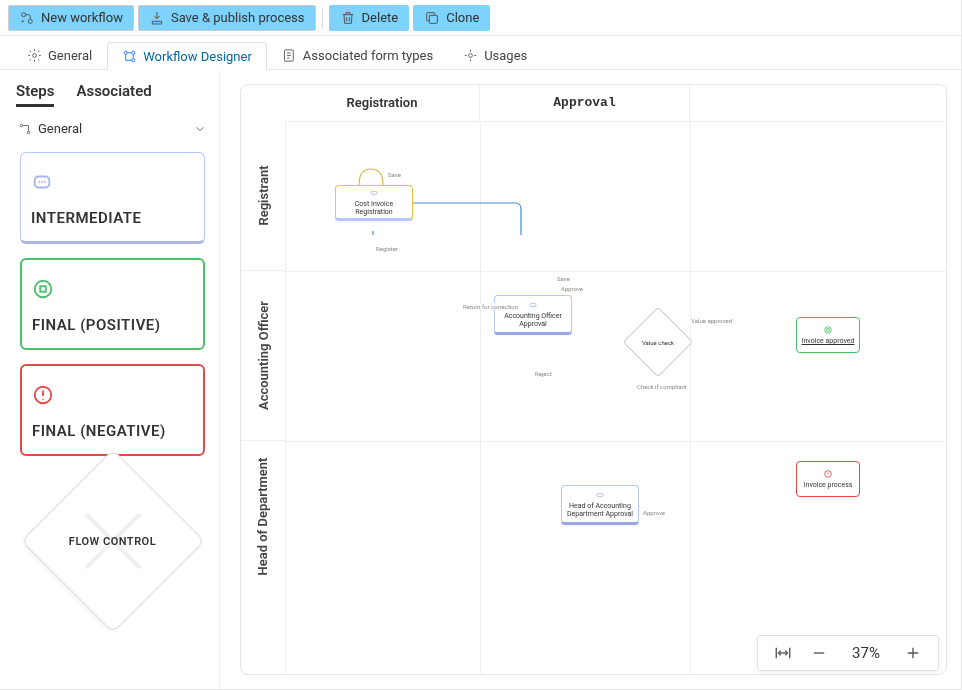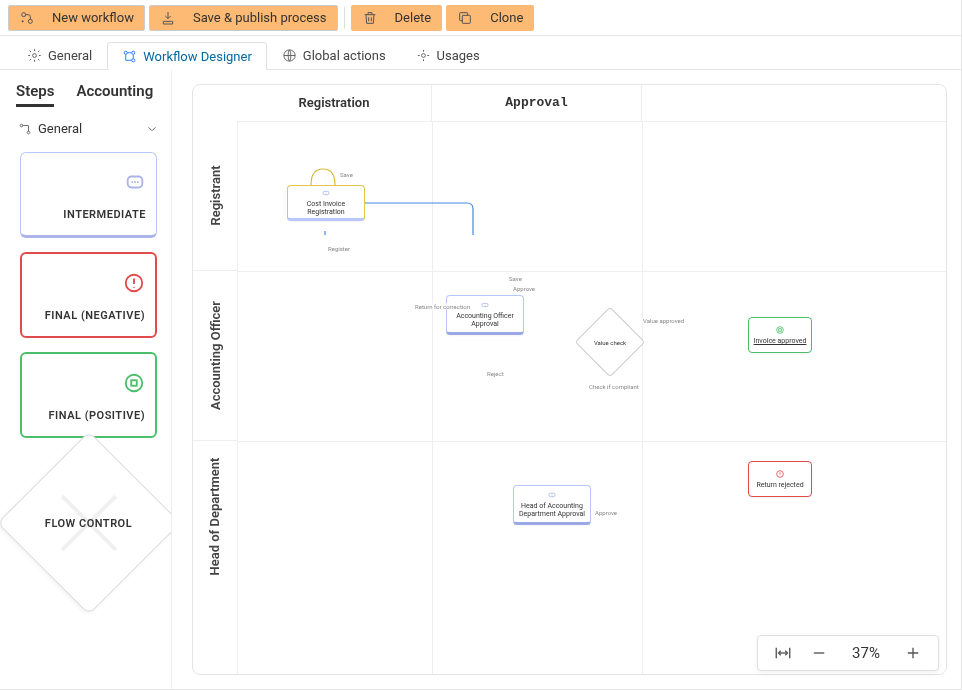--- a/index.html
+++ b/index.html
@@ -21,27 +21,27 @@
     display: flex;
     align-items: center;
     padding: 4px 8px;
     gap: 4px;
     border-bottom: 1px solid #e5e5e5;
     height: 36px;
   }
   .toolbar .btn {
     display: inline-flex;
     align-items: center;
-    gap: 17px;
+    gap: 6px;
     padding: 4px 10px;
     border: 1px solid transparent;
     border-radius: 2px;
     cursor: pointer;
     color: #333;
-    background: #fdba74;
+    background: #7dd3fc;
   }
   .toolbar .btn.bordered { border-color: #ccc; }
   .toolbar .divider { width:1px; height:22px; background:#ddd; margin:0 2px; }
   .toolbar svg { width:16px; height:16px; stroke:#555; fill:none; stroke-width:1.5; }
 
   
   .tabstrip {
     display: flex;
     align-items: flex-end;
     height: 34px;
@@ -72,21 +72,21 @@
   .tab.active svg { stroke:#2d7ff9; }
 
   
   .main {
     display: flex;
     height: calc(100% - 70px);
   }
 
   
   .sidebar {
-    width: 172px;
+    width: 220px;
     border-right: 1px solid #eee;
     padding: 12px 10px 12px 16px;
     overflow-y: auto;
     position: relative;
   }
   .sidebar::-webkit-scrollbar { width:6px; }
   .sidebar::-webkit-scrollbar-thumb { background:#ddd; border-radius:3px; }
   .sidebar-tabs {
     display:flex;
     gap:22px;
@@ -101,23 +101,23 @@
     display:flex; align-items:center; justify-content:space-between;
     cursor:pointer; padding:2px 2px; margin-bottom:8px;
   }
   .section-head .left { display:flex; gap:6px; align-items:center; }
   .section-head svg{ width:14px; height:14px; stroke:#666; fill:none; stroke-width:1.6;}
   .chev-down { transform: rotate(0); }
 
   .palette-item {
     border-radius:6px;
     padding: 18px 10px 14px 10px;
-    text-align:right;
+    text-align:left;
     margin: 14px 4px;
-    font-size: 11px;
+    font-size: 15px;
     letter-spacing: .5px;
     font-weight: 600;
     cursor: grab;
     position: relative;
     background:#fff;
   }
   .palette-item .caption { margin-top:12px; display:block; }
   .palette-item.inter { border:1px solid #b9c7ff; border-bottom:3px solid #aab4e8; }
   .palette-item.inter .ico { color:#aab4e8; }
   .palette-item.neg   { border:2px solid #e24b4b; }
@@ -270,40 +270,40 @@
     <svg viewBox="0 0 24 24">
         <circle cx="6" cy="6" r="2.5"></circle>
         <circle cx="18" cy="18" r="2.5"></circle>
         <circle cx="18" cy="6" r="2.5"></circle>
         <path d="M8.5 6h7M18 8.5v7M6 8.5V18h9.5"></path>
       </svg>
     <span>Workflow Designer</span>
   </div>
   <div class="tab">
     <svg viewBox="0 0 24 24">
-        <circle cx="12" cy="12" r="9"></circle>
-        <path d="M3 12h18M12 3c3 3 3 15 0 18M12 3c-3 3-3 15 0 18"></path>
-      </svg>
-    <span>Global actions</span>
+        <rect x="4" y="3" width="14" height="18" rx="1"></rect>
+        <path d="M8 8h6M8 12h6M8 16h4"></path>
+      </svg>
+    <span>Associated form types</span>
   </div>
   <div class="tab">
     <svg viewBox="0 0 24 24">
         <circle cx="12" cy="12" r="3"></circle>
         <path d="M12 3v3M12 18v3M3 12h3M18 12h3"></path>
       </svg>
     <span>Usages</span>
   </div>
 </div>
 
 <div class="main">
 
   <div class="sidebar">
     <div class="sidebar-tabs">
       <span class="active">Steps</span>
-      <span>Accounting</span>
+      <span>Associated</span>
     </div>
 
     <div class="section-head">
       <div class="left">
         <svg viewBox="0 0 24 24">
             <circle cx="6" cy="6" r="2.2"></circle>
             <circle cx="18" cy="18" r="2.2"></circle>
             <path d="M8 6h10v10"></path>
           </svg>
         <span>General</span>
@@ -318,39 +318,39 @@
         <svg viewBox="0 0 24 24">
             <rect x="4" y="6" width="16" height="12" rx="4"></rect>
             <circle cx="9" cy="12" r="1" fill="currentColor" stroke="none"></circle>
             <circle cx="12" cy="12" r="1" fill="currentColor" stroke="none"></circle>
             <circle cx="15" cy="12" r="1" fill="currentColor" stroke="none"></circle>
           </svg>
       </span>
       <span class="caption">INTERMEDIATE</span>
     </div>
 
+    <div class="palette-item pos">
+      <span class="ico">
+        <svg viewBox="0 0 24 24">
+            <circle cx="12" cy="12" r="9"></circle>
+            <rect x="9" y="9" width="6" height="6"></rect>
+          </svg>
+      </span>
+      <span class="caption">FINAL (POSITIVE)</span>
+    </div>
+
     <div class="palette-item neg">
       <span class="ico">
         <svg viewBox="0 0 24 24">
             <circle cx="12" cy="12" r="9"></circle>
             <path d="M12 7v6"></path>
             <circle cx="12" cy="17" r="0.8" fill="currentColor" stroke="none"></circle>
           </svg>
       </span>
       <span class="caption">FINAL (NEGATIVE)</span>
-    </div>
-
-    <div class="palette-item pos">
-      <span class="ico">
-        <svg viewBox="0 0 24 24">
-            <circle cx="12" cy="12" r="9"></circle>
-            <rect x="9" y="9" width="6" height="6"></rect>
-          </svg>
-      </span>
-      <span class="caption">FINAL (POSITIVE)</span>
     </div>
 
     <div class="palette-diamond">
       <div class="shape"></div>
       <span>FLOW CONTROL</span>
     </div>
   </div>
 
   <div class="canvas-wrap">
     <div class="canvas">
@@ -457,21 +457,21 @@
             </svg></span>
         <span>Invoice approved</span>
       </div>
 
       <div class="node neg" style="left:555px; top:376px;">
         <span class="tiny-ico"><svg viewBox="0 0 24 24">
               <circle cx="12" cy="12" r="8"></circle>
               <path d="M12 8v5"></path>
               <circle cx="12" cy="16" r="0.6" fill="currentColor" stroke="none"></circle>
             </svg></span>
-        <span>Return rejected</span>
+        <span>Invoice process</span>
       </div>
 
       <div class="lbl-float" style="left:145px; top:86px;">Save</div>
       <div class="lbl-float" style="left:133px; top:160px;">Register</div>
       <div class="lbl-float" style="left:220px; top:218px;">Return for correction</div>
       <div class="lbl-float" style="left:314px; top:190px;">Save</div>
       <div class="lbl-float" style="left:318px; top:200px;">Approve</div>
       <div class="lbl-float" style="left:292px; top:285px;">Reject</div>
       <div class="lbl-float" style="left:448px; top:232px;">Value approved</div>
       <div class="lbl-float" style="left:394px; top:298px;">Check if compliant</div>

